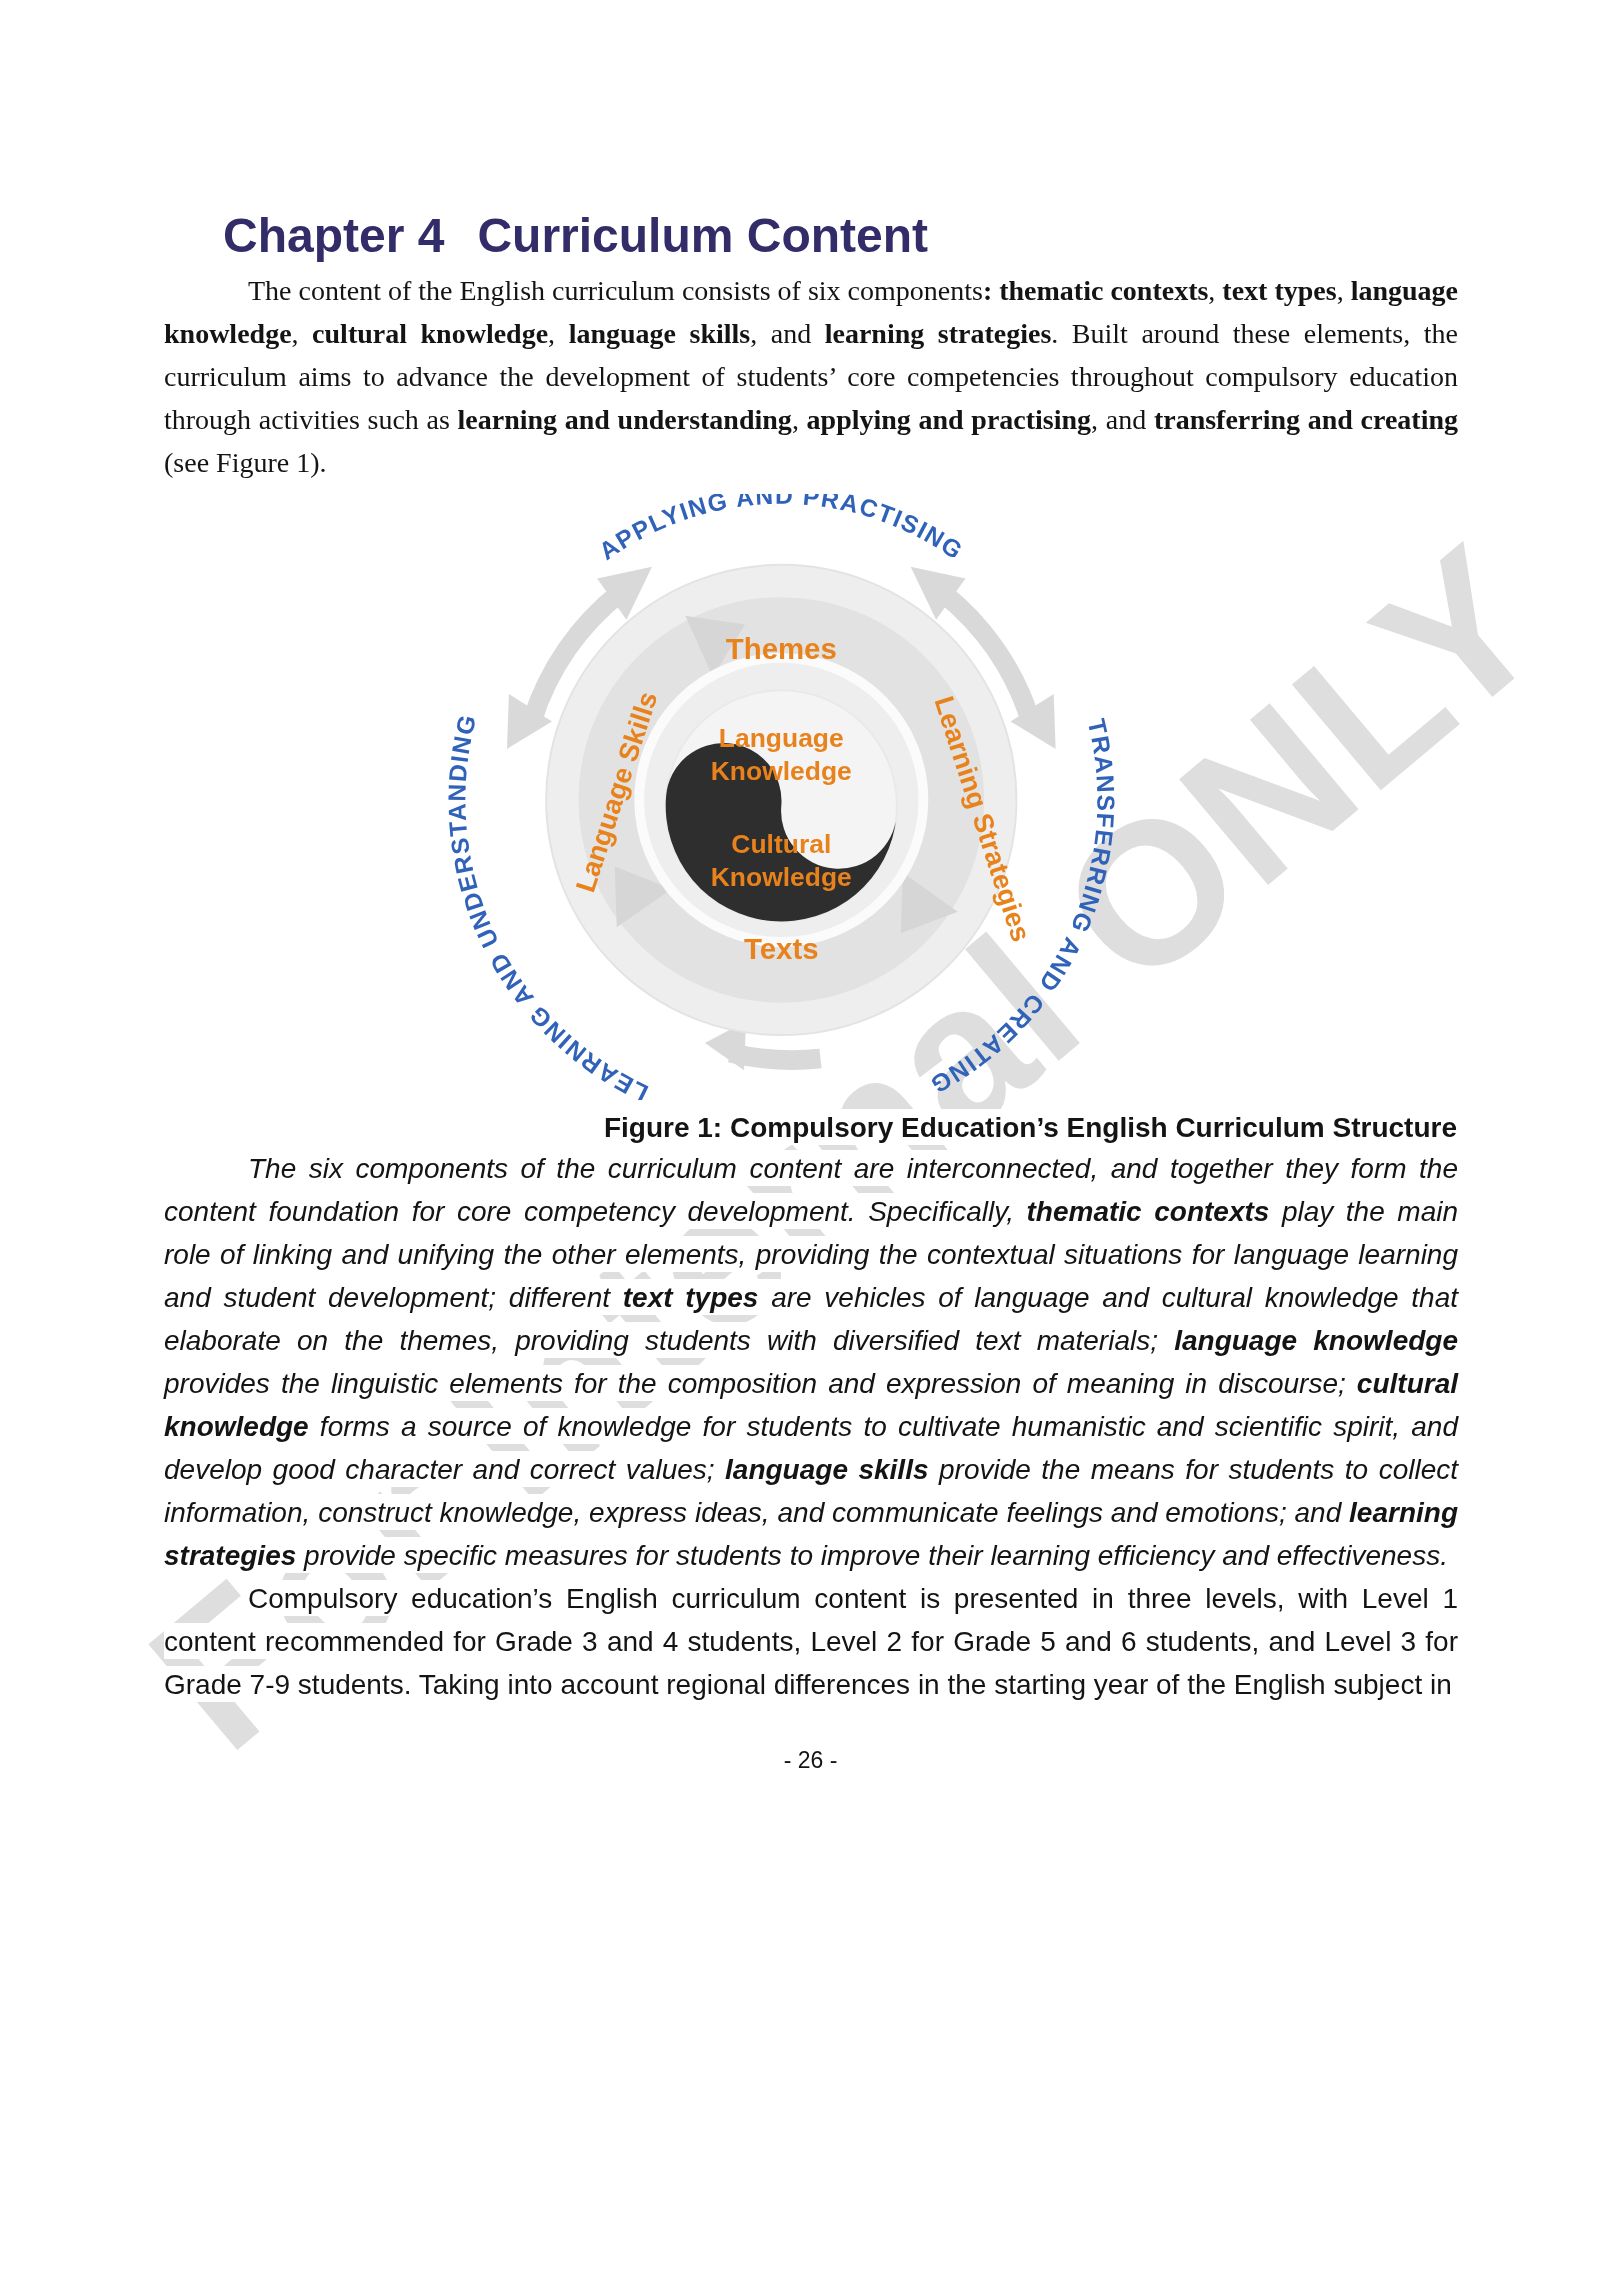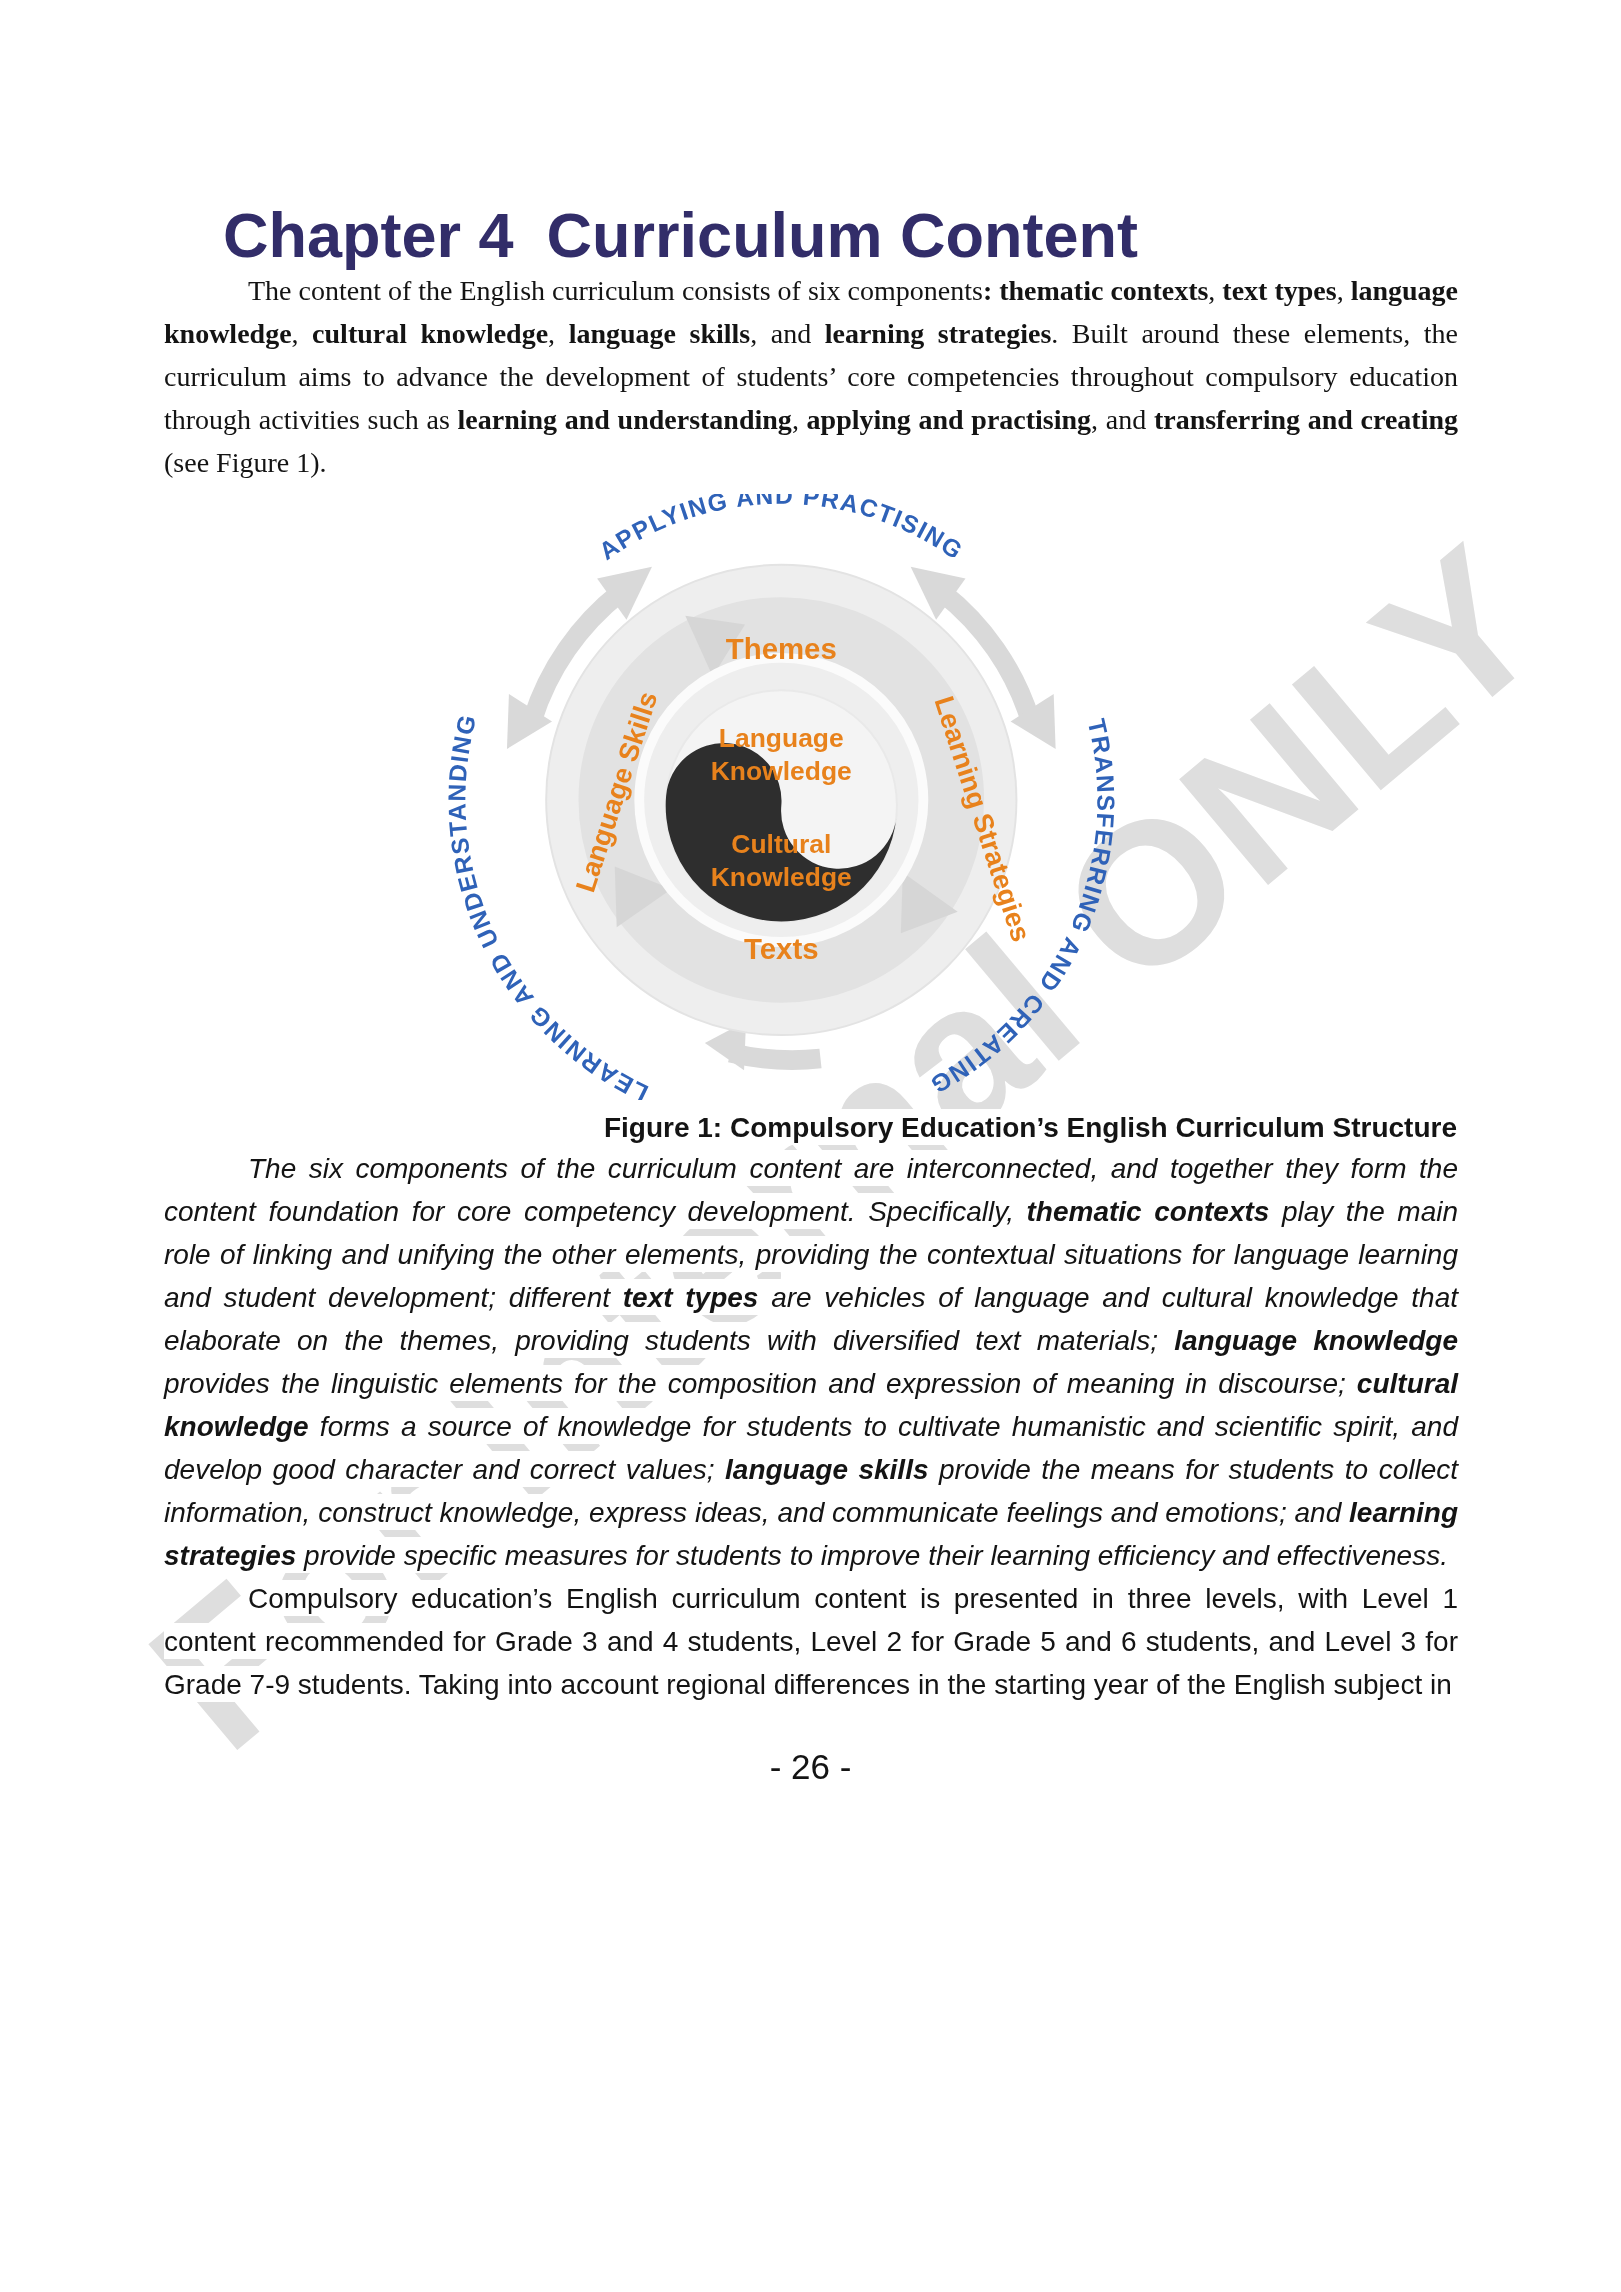--- a/index.html
+++ b/index.html
@@ -2,33 +2,33 @@
 <html><head>
 <meta charset="utf-8">
 <style>
   html,body{margin:0;padding:0;background:#fff;}
   .page{position:relative;width:1621px;height:2293px;background:#ffffff;overflow:hidden;
         font-family:"Liberation Sans", sans-serif;color:#141414;}
   .watermark{position:absolute;left:108px;top:1617px;z-index:0;white-space:nowrap;
              font-size:201px;font-weight:bold;color:#dedede;transform:rotate(-40deg);
              transform-origin:0 0;letter-spacing:2px;}
   .content{position:relative;z-index:1;padding:0 164px;}
-  h1.title{margin:0;padding:202px 0 0 59px;font-size:63px;line-height:67px;font-weight:bold;
+  h1.title{margin:0;padding:202px 0 0 59px;font-size:48px;line-height:67px;font-weight:bold;
            color:#322d69;letter-spacing:0px;}
   h1.title .gap{display:inline-block;width:33px;}
   p.body{width:1294px;margin:0;font-size:28px;line-height:43px;text-align:justify;
          text-indent:84px;}
   .seg{background:#ffffff;padding:2.9px 0;}
   .bold{font-weight:bold;}
   .p1{margin-top:90px;font-family:Liberation Serif, serif;}
   .p2{margin-top:27.4px;font-style:italic;}
   .p3{margin-top:43px;}
   .figwrap{margin:9.8px 0 0 196px;width:872px;height:606px;}
   .caption{margin-top:7.8px;text-align:right;font-size:28px;line-height:39px;font-weight:bold;}
-  .pagenum{margin-top:41px;text-align:center;font-size:35px;}
+  .pagenum{margin-top:41px;text-align:center;font-size:23px;}
   
   .arcblue{fill:#2f62b8;font-weight:bold;font-size:25px;letter-spacing:1.5px;}
   .orange-lab{fill:#e8821c;font-weight:bold;}
   .f30{font-size:30px;} .f28{font-size:28px;} .f27{font-size:27px;}
 </style>
 </head>
 <body>
 
 <div class="page">
 

